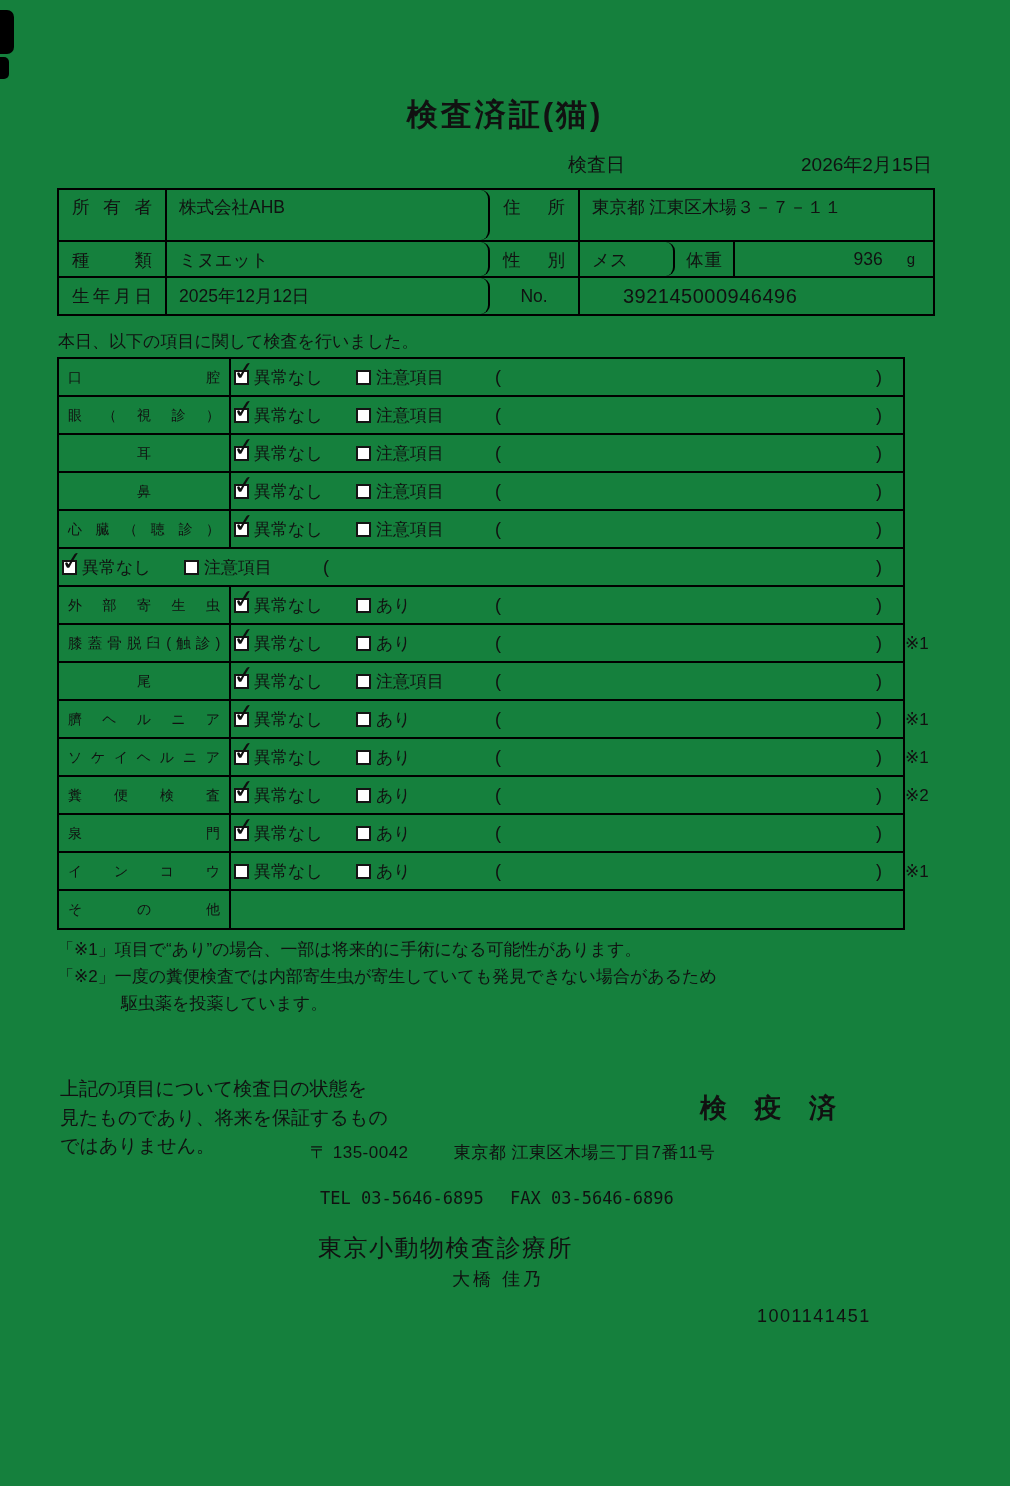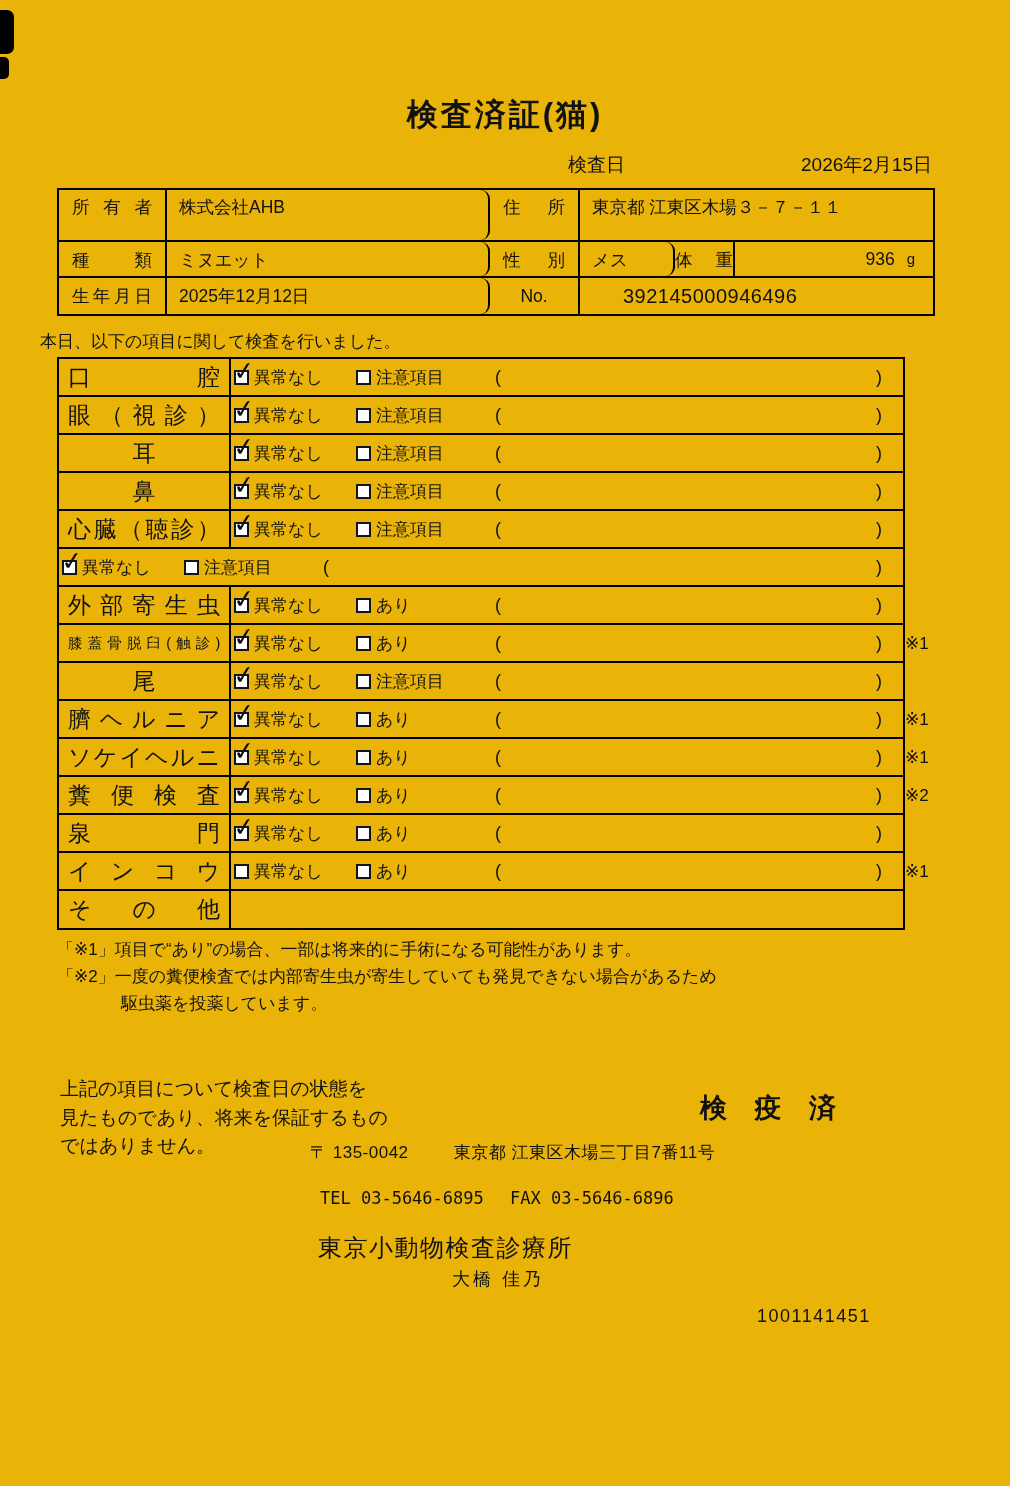--- a/index.html
+++ b/index.html
@@ -1,20 +1,20 @@
 <!DOCTYPE html>
 <html><head>
 <meta charset="utf-8">
 <style>
   * { margin:0; padding:0; box-sizing:border-box; }
   html,body { background:#fff; }
   .page {
     position:relative;
     width:1010px; height:1486px;
-    background:#eab308;
+    background:#15803d;
     color:#111;
     font-family:"Liberation Sans","DejaVu Sans",sans-serif;
     overflow:hidden;
   }
   
   .artifact { position:absolute; left:0; background:#000; }
   .a1 { top:10px; width:14px; height:44px; border-radius:0 7px 7px 0; }
   .a2 { top:57px; width:9px; height:22px; border-radius:0 5px 5px 0; }
 
   .title {
@@ -35,36 +35,36 @@
   .owner-tbl .trow { height:50px; }
   .owner-tbl .trow > div { line-height:34px; }
   .pet-tbl .trow { height:36px; }
   .pet-tbl .trow > div { line-height:36px; }
   .trow > div { border-right:2px solid #000; font-size:17.5px; overflow:hidden; }
   .trow > div:last-child { border-right:none; }
   .bb { border-bottom:2px solid #000; }
   .w108{width:108px;} .w323{width:323px;} .w90{width:90px;} .w95{width:95px;} .w60{width:60px;}
   .grow{flex:1;}
   .hcell { text-align:justify; text-align-last:justify; padding:0 13px; }
-  .hcell.tight { padding:0 0; }
+  .hcell.tight { padding:0 11px; }
   .hcell.center { text-align:center; text-align-last:center; }
   .vcell { padding-left:12px;border-radius:9px; }
   .vcell.num { font-size:20px; letter-spacing:0.5px;padding-left:43px; }
-  .weight { display:flex; align-items:center; justify-content:flex-end; padding-right:18px; font-size:19px; }
+  .weight { display:flex; align-items:center; justify-content:flex-end; padding-right:18px; font-size:19px;gap:12px; }
   .weight .unit { font-size:15px; margin-left:12px; }
 
-  .intro { position:absolute; top:330px; left:40px; font-size:17px; }
+  .intro { position:absolute; top:330px; left:58px; font-size:17px; }
 
   
   .check-table { position:absolute; top:357px; left:57px; width:848px; border:2px solid #000; }
   .check-row { display:flex; border-bottom:2px solid #000; height:38px; position:relative; }
   .check-row:last-child { border-bottom:none; height:37px; }
   .cell-label {
     width:172px; border-right:2px solid #000; padding:0 9px;
-    font-size:23px; line-height:36px;
+    font-size:14px; line-height:36px;
     text-align:justify; text-align-last:justify; overflow:hidden;
   }
   .cell-label.single { text-align:center; text-align-last:center; }
   .cell-label.long { font-size:14.5px; letter-spacing:-0.3px; }
   .cell-content { flex:1; display:flex; align-items:center; padding:0 21px 0 3px; font-size:17px; }
   .opt { display:flex; align-items:center; }
   .opt1 { width:122px; }
   .opt2 { width:139px; }
   .checkbox {
     width:15px; height:15px; border:2px solid #141414; background:#fff;

